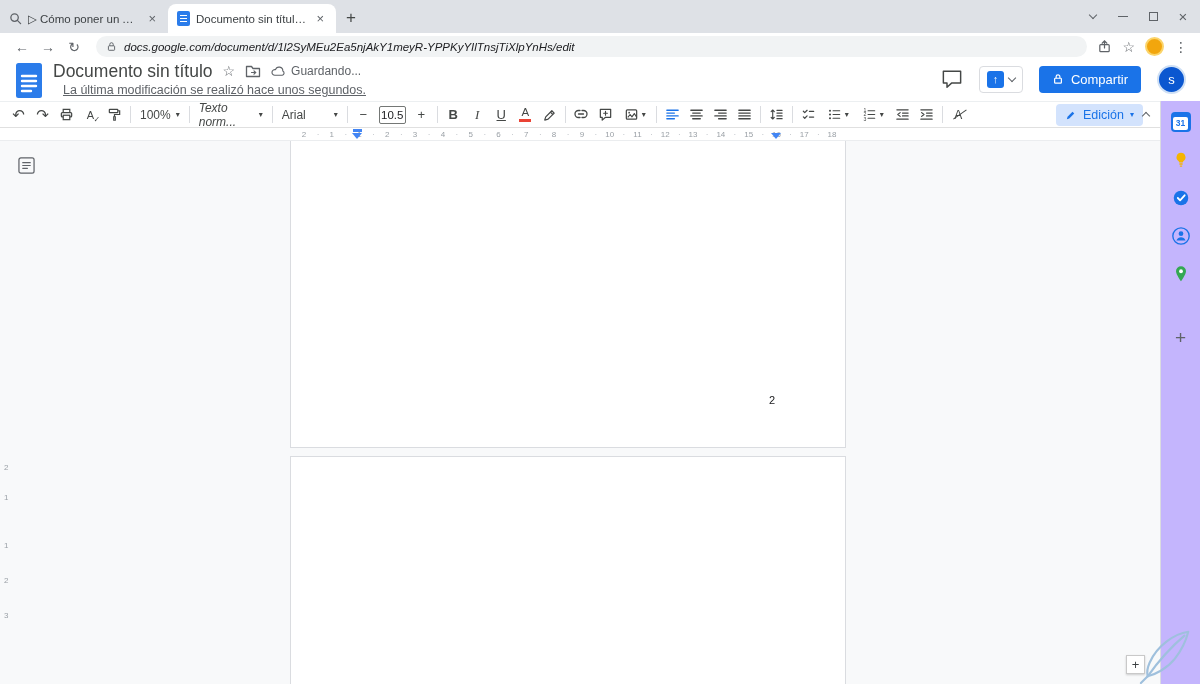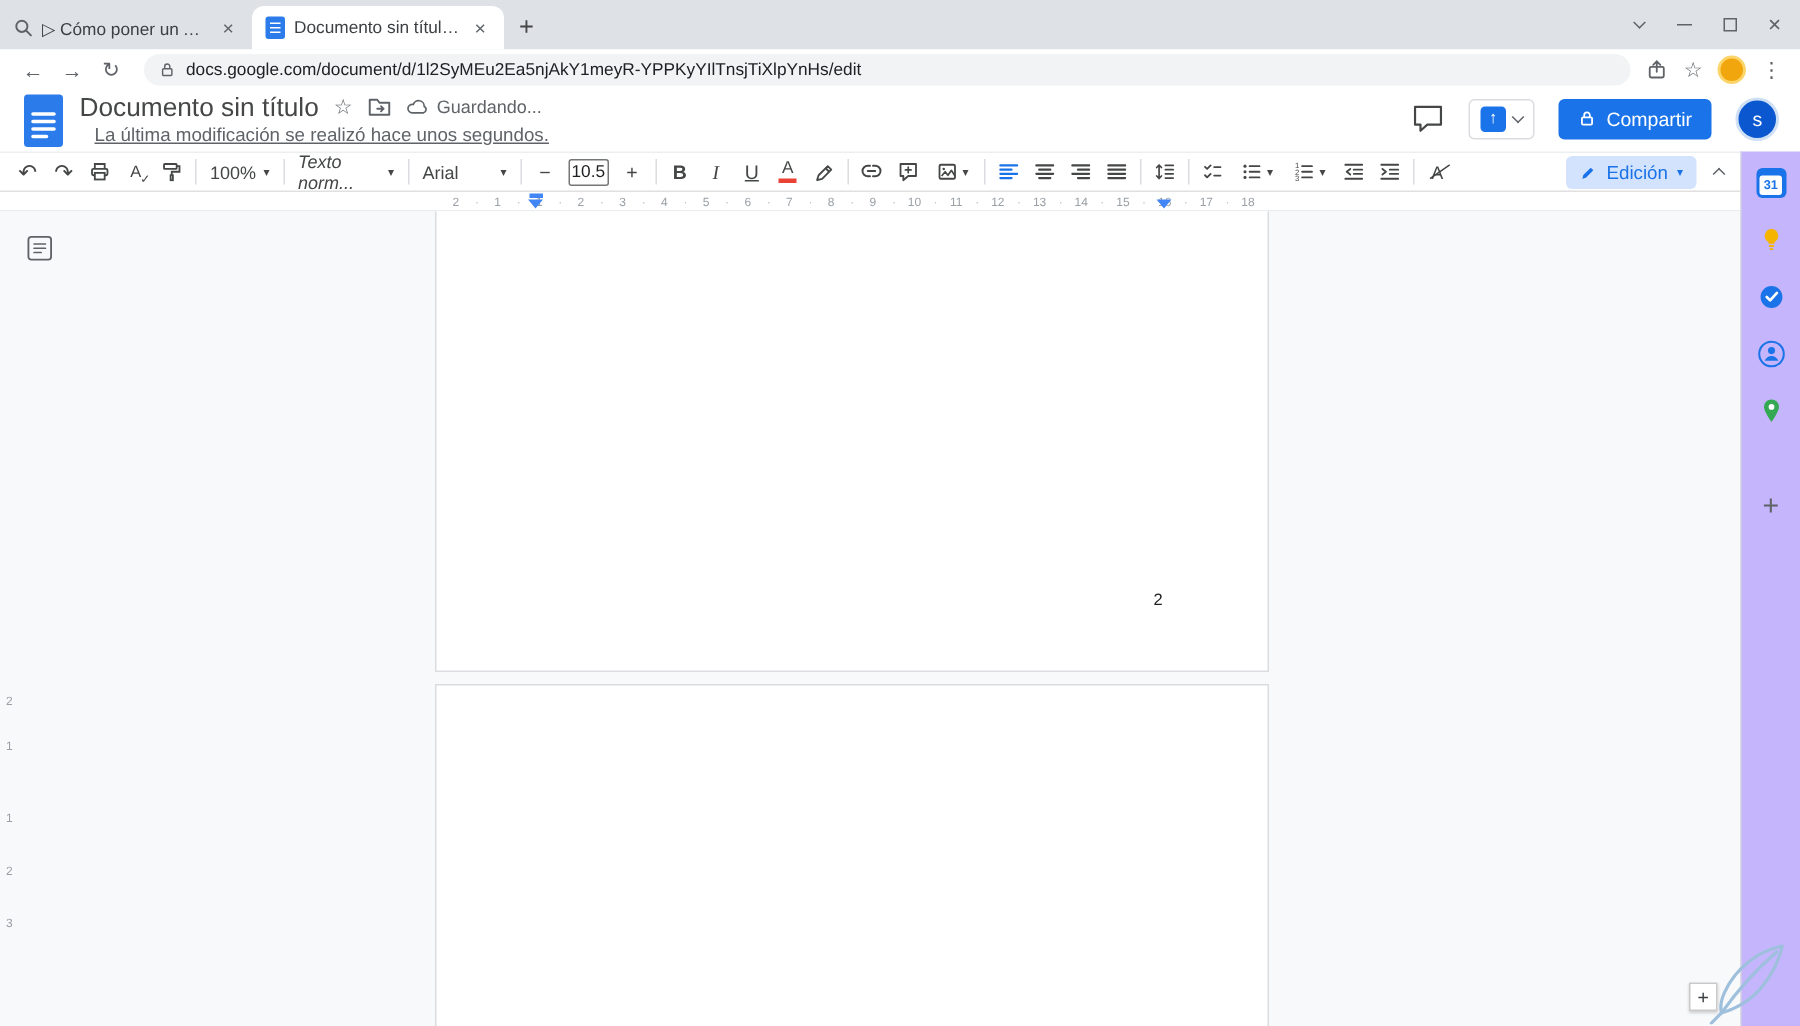--- a/index.html
+++ b/index.html
@@ -20,21 +20,21 @@
   .chev.up{transform:rotate(-135deg);margin-top:3px;}
   .winmin{width:10px;border-top:1.2px solid #5f6368;}
   .winsq{width:9px;height:9px;border:1.2px solid #5f6368;}
   .favicon-docs{width:13px;height:15px;background:#2b7cea;border-radius:2px;position:relative;flex:0 0 auto;}
   .favicon-docs::after{content:"";position:absolute;left:3px;top:4px;width:7px;height:1.4px;background:#fff;box-shadow:0 3px 0 #fff,0 6px 0 #fff;}
 
   
   .addressbar{position:absolute;top:33px;left:0;width:100%;height:27px;background:#fff;display:flex;align-items:center;padding:0 10px;gap:2px;}
   .nav-ic{font-size:14px;color:#5f6368;width:24px;text-align:center;}
   .urlbox{flex:1;height:21px;background:#f1f3f4;border-radius:11px;display:flex;align-items:center;padding:0 10px;gap:7px;margin:0 8px;}
-  .urltext{font-size:11.5px;color:#202124;}
+  .urltext{font-size:11.5px;color:#202124;font-style:italic;}
   .addr-right{display:flex;align-items:center;gap:10px;padding-right:2px;}
   .avatar-sm{width:19px;height:19px;border-radius:50%;background:#f2a60d;border:2px solid #fbd46a;}
   .star{font-size:14px;color:#5f6368;}
   .overflow{font-size:14px;color:#5f6368;letter-spacing:0;}
 
   
   .docs-header{position:absolute;top:60px;left:0;width:100%;height:41px;background:#fff;}
   .docs-logo{position:absolute;left:15px;top:2px;}
   .title-row{position:absolute;left:53px;top:1px;display:flex;align-items:center;gap:10px;height:20px;}
   .doc-title{font-size:17.5px;color:#444746;}
@@ -56,21 +56,21 @@
   .dd-arrow{font-size:8px;color:#444746;}
   .sizebox{width:27px;height:18px;border:1px solid #747775;border-radius:2px;font-size:11.5px;color:#202124;display:flex;align-items:center;justify-content:center;margin:0 3px;}
   .bold{font-weight:bold;font-size:13px;}
   .italic{font-style:italic;font-family:"Liberation Serif",serif;font-size:13px;}
   .under{text-decoration:underline;font-size:13px;}
   .txtcolor{display:flex;flex-direction:column;align-items:center;line-height:1;}
   .txtcolor .a{font-size:11.5px;color:#444746;}
   .txtcolor .bar{width:12px;height:3px;margin-top:1px;}
   .spell{position:relative;font-size:11px;color:#444746;}
   .spell .ck{position:absolute;right:-6px;bottom:-3px;font-size:8px;color:#444746;}
-  .tb-right{margin-left:auto;display:flex;align-items:center;gap:12px;padding-right:4px;}
+  .tb-right{margin-left:auto;display:flex;align-items:center;gap:0;padding-right:4px;}
   .mode-btn{display:flex;align-items:center;gap:6px;background:#d3e3fd;border-radius:4px;height:22px;padding:0 9px;font-size:12.5px;color:#1a73e8;}
   .clearfmt{position:relative;font-size:12px;color:#444746;}
   .clearfmt::after{content:"";position:absolute;left:-2px;top:6px;width:16px;height:1.4px;background:#444746;transform:rotate(-35deg);}
 
   
   .ruler{position:absolute;top:128px;left:0;width:1160px;height:13px;background:#fff;border-bottom:1px solid #ebedef;}
   .ruler-numbers{position:absolute;left:290px;top:0;width:556px;height:13px;display:flex;}
   .ruler-num{flex:1;text-align:center;font-size:8px;color:#9aa0a6;line-height:13px;position:relative;}
   .ruler-num::after{content:"·";position:absolute;right:-1.5px;top:0;color:#bdc1c6;}
   .ruler-num:last-child::after{content:"";}

